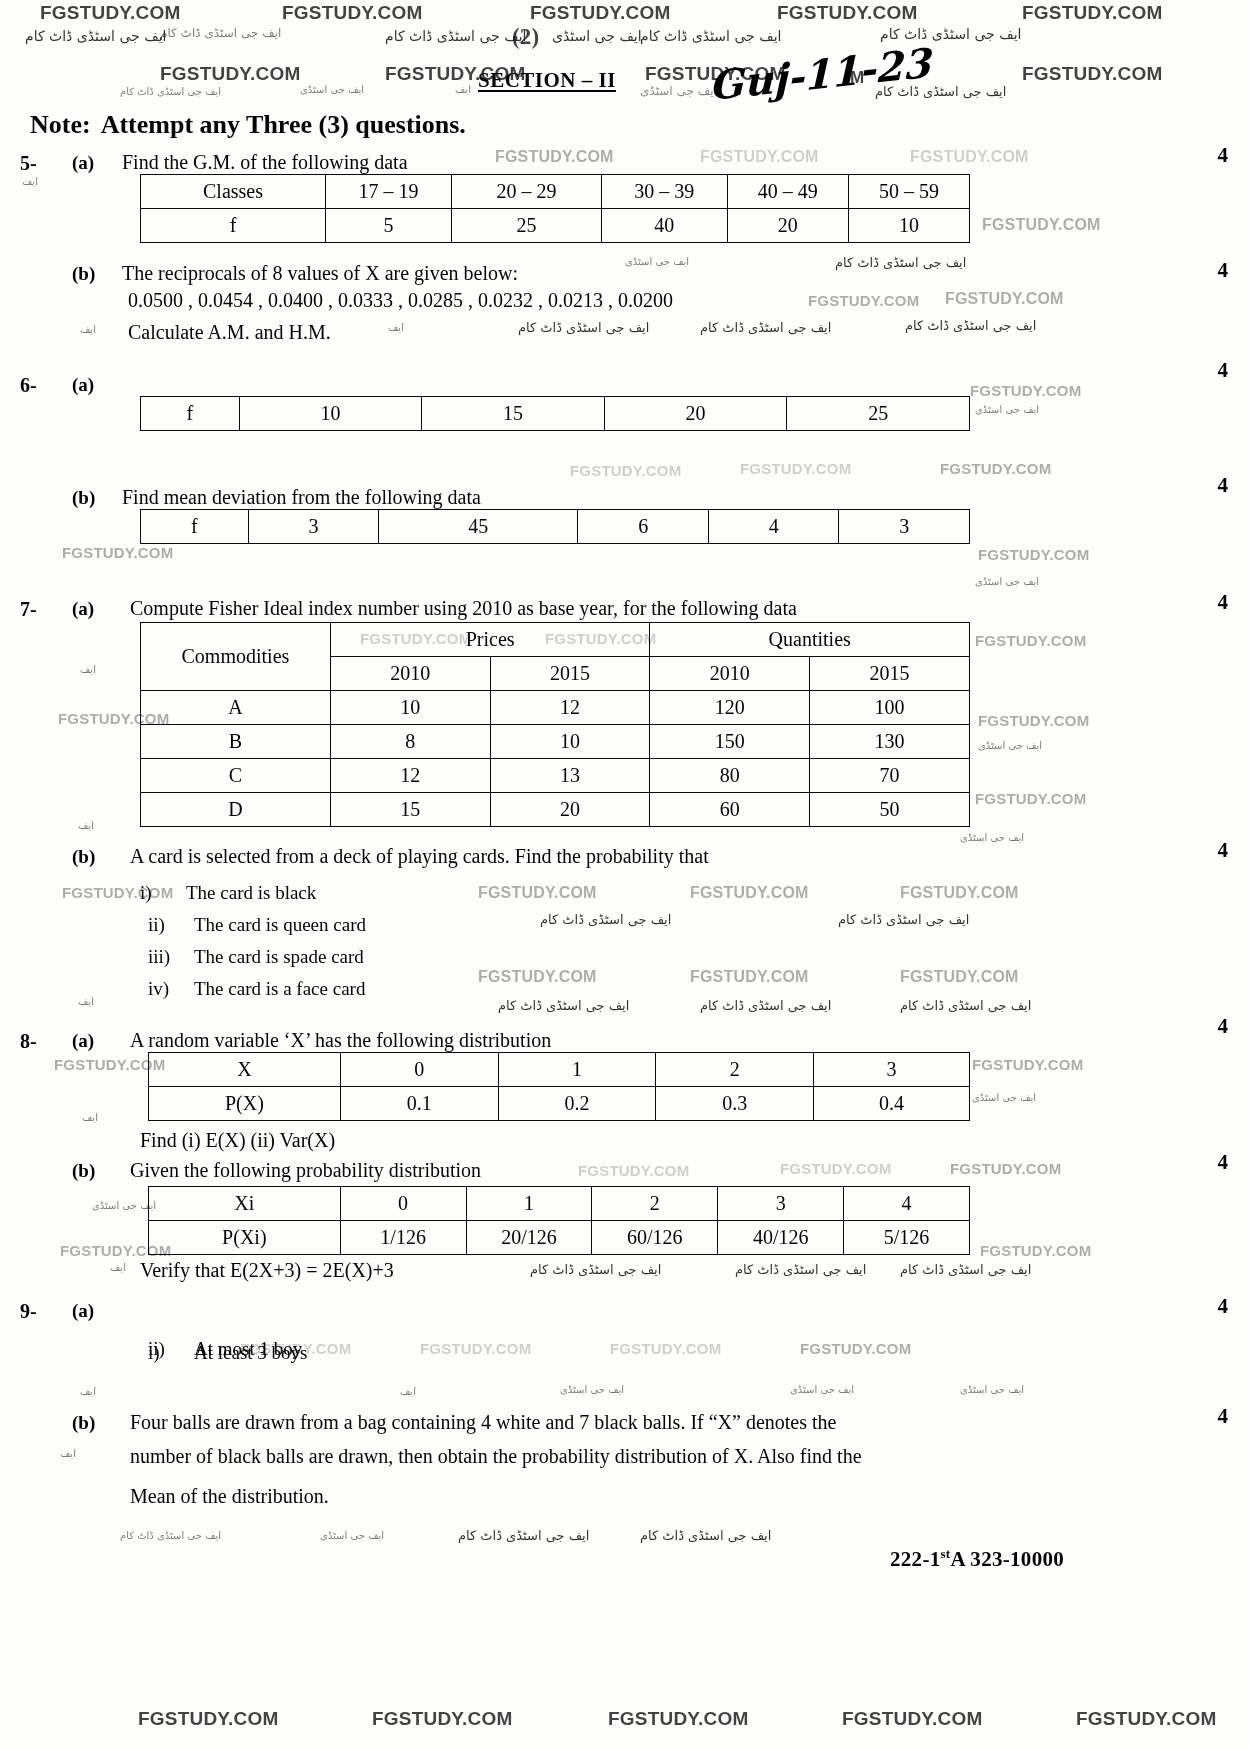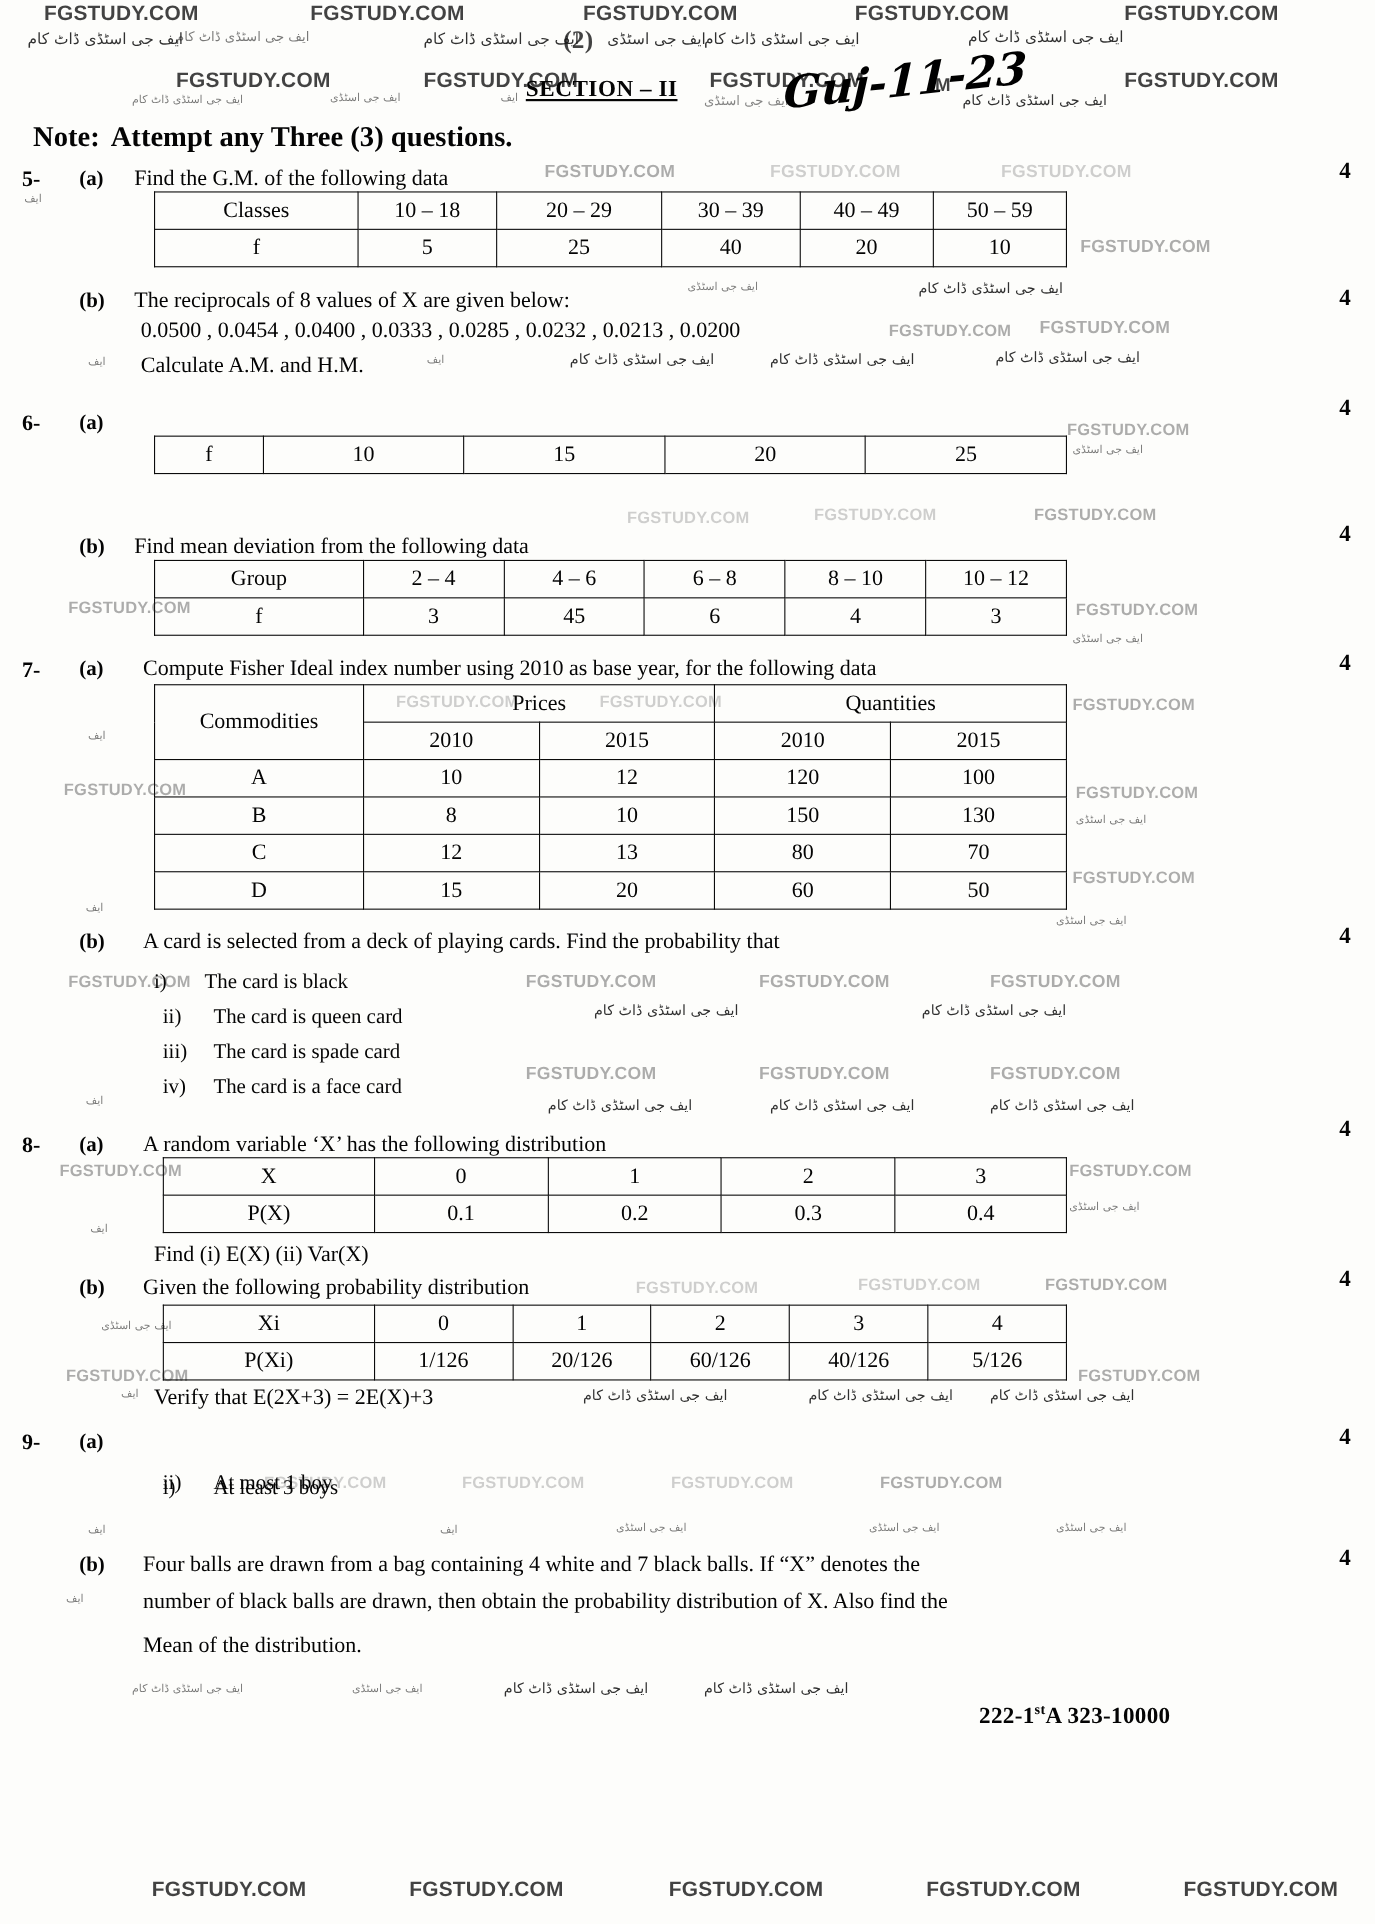--- a/index.html
+++ b/index.html
@@ -160,21 +160,21 @@
   <div class="qtext" style="left:122px;top:150px;">Find the G.M. of the following data</div>
   <div class="marks" style="top:143px;">4</div>
   <div class="wm lite" style="left:495px;top:148px;font-size:16px;">FGSTUDY.COM</div>
   <div class="wm fade" style="left:700px;top:148px;font-size:16px;">FGSTUDY.COM</div>
   <div class="wm fade" style="left:910px;top:148px;font-size:16px;">FGSTUDY.COM</div>
 
   <table class="exam" style="left:140px;top:174px;width:830px;">
     <tbody>
         <tr>
       <td style="width:190px;">Classes</td>
-      <td style="width:130px;">10 – 18</td>
+      <td style="width:130px;">17 – 19</td>
       <td style="width:155px;">20 – 29</td>
       <td style="width:130px;">30 – 39</td>
       <td style="width:125px;">40 – 49</td>
       <td style="width:125px;">50 – 59</td>
     </tr>
     <tr>
       <td>f</td>
       <td>5</td>
       <td>25</td>
       <td>40</td>
@@ -221,28 +221,20 @@
   <div class="wm fade" style="left:570px;top:462px;font-size:15px;">FGSTUDY.COM</div>
   <div class="wm fade" style="left:740px;top:460px;font-size:15px;">FGSTUDY.COM</div>
   <div class="wm lite" style="left:940px;top:460px;font-size:15px;">FGSTUDY.COM</div>
 
   <div class="qpart" style="left:72px;top:487px;">(b)</div>
   <div class="qtext" style="left:122px;top:485px;">Find mean deviation from the following data</div>
   <div class="marks" style="top:473px;">4</div>
 
   <table class="exam" style="left:140px;top:509px;width:830px;">
     <tbody>
-        <tr>
-      <td style="width:190px;">Group</td>
-      <td style="width:128px;">2 – 4</td>
-      <td style="width:128px;">4 – 6</td>
-      <td style="width:128px;">6 – 8</td>
-      <td style="width:128px;">8 – 10</td>
-      <td style="width:128px;">10 – 12</td>
-    </tr>
     <tr>
       <td>f</td>
       <td>3</td>
       <td>45</td>
       <td>6</td>
       <td>4</td>
       <td>3</td>
     </tr>
   </tbody>
     </table>

